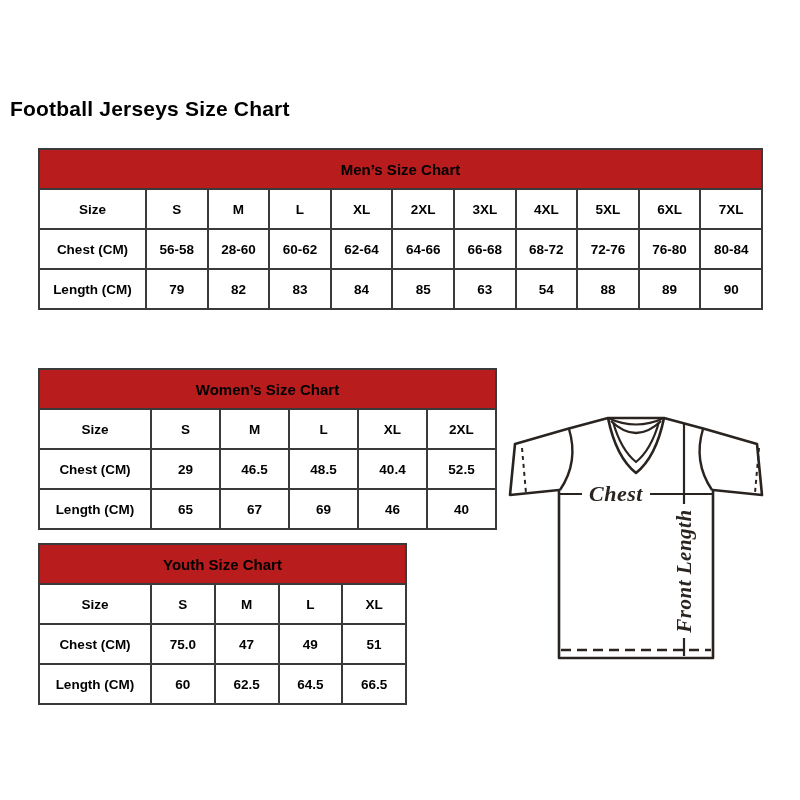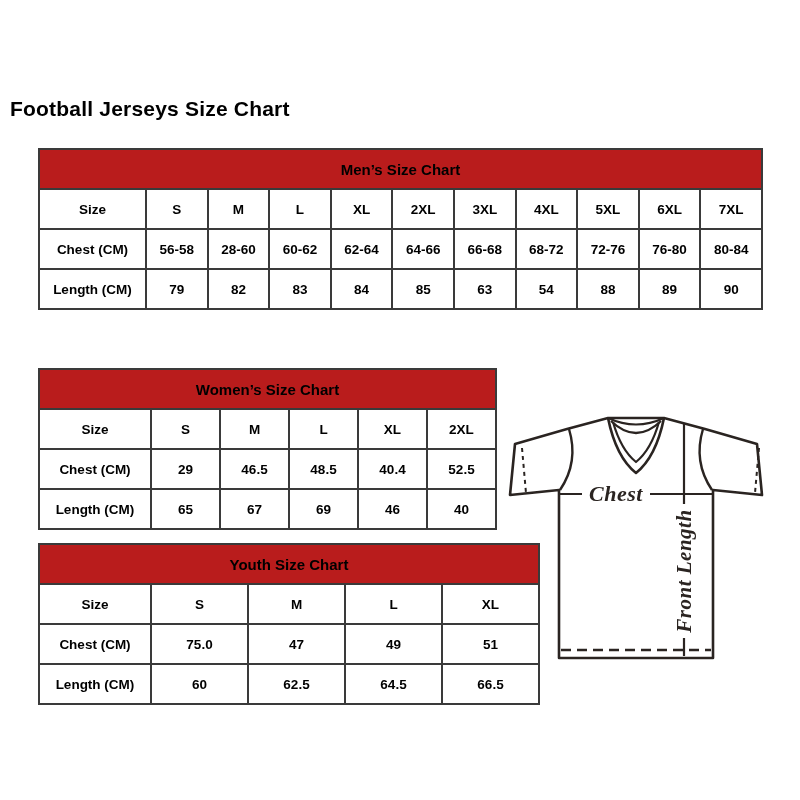--- a/index.html
+++ b/index.html
@@ -37,21 +37,21 @@
     color: #000;
     overflow: hidden;
     white-space: nowrap;
   }
   table.size-table tr.hdr td {
     background: #b91c1c;
     font-size: 15px;
   }
   #mens-table   { left: 38px; top: 148px; width: 725px; }
   #womens-table { left: 38px; top: 368px; width: 459px; }
-  #youth-table  { left: 38px; top: 543px; width: 502px; }
+  #youth-table  { left: 38px; top: 543px; width: 369px; }
   #jersey { position: absolute; left: 503px; top: 400px; width: 275px; height: 270px; }
   #jersey .ink { stroke: #2a2421; fill: none; stroke-linejoin: round; stroke-linecap: butt; }
   #jersey text {
     font-family: "Liberation Serif", serif;
     font-style: italic;
     font-weight: bold;
     fill: #2a2421;
   }
 </style>
 </head>

